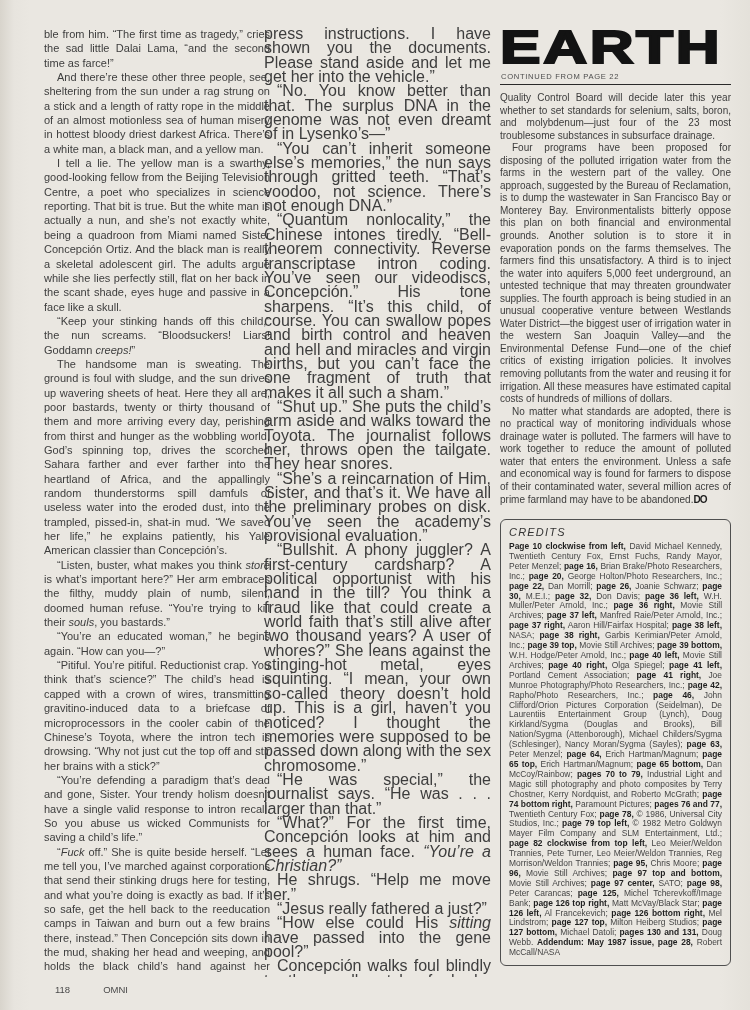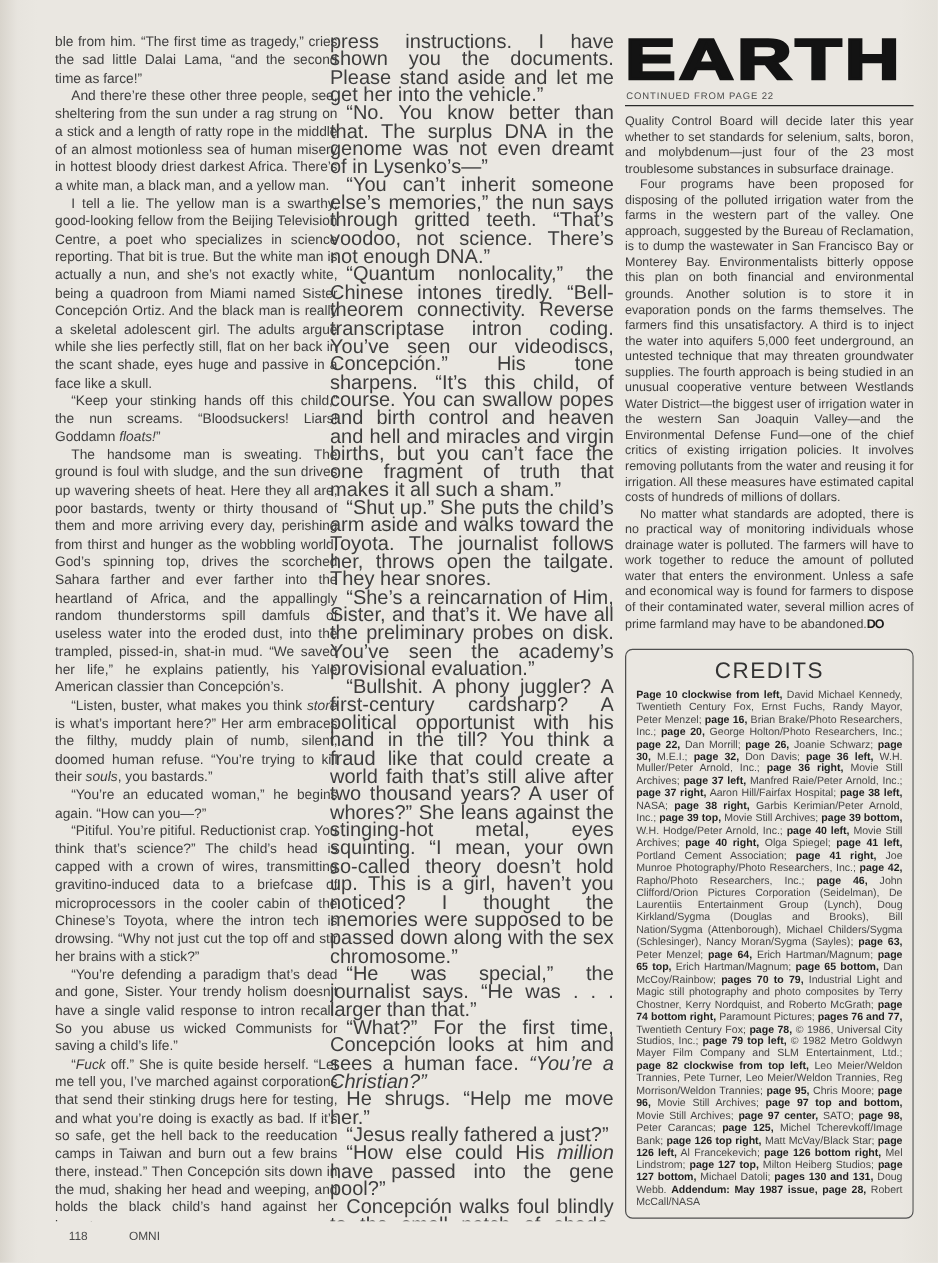--- a/index.html
+++ b/index.html
@@ -40,43 +40,43 @@
   .earth-body{font-size:10px;line-height:12.55px;text-align:justify;color:#3d3d3d;}
   .earth-body p{margin:0;text-indent:12px;}
   .earth-body p:first-child{text-indent:0;}
   .earth-body b{letter-spacing:-0.8px;color:#1c1c1c;}
   .credits-box{
     margin-top:13px;
     border:1.6px solid #4f4f4f;border-radius:6px;
     padding:6px 8px 7px 8px;
   }
   .credits-title{
-    text-align:center;font-size:18px;letter-spacing:1.2px;
-    color:#333;margin-bottom:4px;
+    text-align:left;font-size:11px;letter-spacing:1.2px;
+    color:#333;margin-bottom:4px;font-style:italic;
   }
   .credits-text{
     font-size:8.45px;line-height:9.9px;text-align:justify;color:#454545;
   }
   .credits-text b{color:#1f1f1f;}
   .footer{
     position:absolute;left:55px;bottom:15px;
     font-size:9.5px;color:#4a4a4a;display:flex;gap:33px;align-items:flex-end;
   }
   i{font-style:italic;}
 </style>
 </head>
 <body>
 
 <div class="page">
 
   <div class="col col1">
       <p>ble from him. “The first time as tragedy,” cries the sad little Dalai Lama, “and the second time as farce!”</p>
       <p>And there’re these other three people, see, sheltering from the sun under a rag strung on a stick and a length of ratty rope in the middle of an almost motionless sea of human misery in hottest bloody driest darkest Africa. There’s a white man, a black man, and a yellow man.</p>
       <p>I tell a lie. The yellow man is a swarthy, good-looking fellow from the Beijing Television Centre, a poet who specializes in science reporting. That bit is true. But the white man is actually a nun, and she’s not exactly white, being a quadroon from Miami named Sister Concepción Ortiz. And the black man is really a skeletal adolescent girl. The adults argue while she lies perfectly still, flat on her back in the scant shade, eyes huge and passive in a face like a skull.</p>
-      <p>“Keep your stinking hands off this child,” the nun screams. “Bloodsuckers! Liars! Goddamn <i>floats!</i>”</p>
+      <p>“Keep your stinking hands off this child,” the nun screams. “Bloodsuckers! Liars! Goddamn <i>creeps!</i>”</p>
       <p>The handsome man is sweating. The ground is foul with sludge, and the sun drives up wavering sheets of heat. Here they all are, poor bastards, twenty or thirty thousand of them and more arriving every day, perishing from thirst and hunger as the wobbling world, God’s spinning top, drives the scorched Sahara farther and ever farther into the heartland of Africa, and the appallingly random thunderstorms spill damfuls of useless water into the eroded dust, into the trampled, pissed-in, shat-in mud. “We saved her life,” he explains patiently, his Yale American classier than Concepción’s.</p>
       <p>“Listen, buster, what makes you think <i>store</i> is what’s important here?” Her arm embraces the filthy, muddy plain of numb, silent, doomed human refuse. “You’re trying to kill their <i>souls</i>, you bastards.”</p>
       <p>“You’re an educated woman,” he begins again. “How can you—?”</p>
       <p>“Pitiful. You’re pitiful. Reductionist crap. You think that’s science?” The child’s head is capped with a crown of wires, transmitting gravitino-induced data to a briefcase of microprocessors in the cooler cabin of the Chinese’s Toyota, where the intron tech is drowsing. “Why not just cut the top off and stir her brains with a stick?”</p>
       <p>“You’re defending a paradigm that’s dead and gone, Sister. Your trendy holism doesn’t have a single valid response to intron recall. So you abuse us wicked Communists for saving a child’s life.”</p>
       <p>“<i>Fuck</i> off.” She is quite beside herself. “Let me tell you, I’ve marched against corporations that send their stinking drugs here for testing, and what you’re doing is exactly as bad. If it’s so safe, get the hell back to the reeducation camps in Taiwan and burn out a few brains there, instead.” Then Concepción sits down in the mud, shaking her head and weeping, and holds the black child’s hand against her breast.</p>
     </div>
 
   <div class="col col2">
     <div>
@@ -84,21 +84,21 @@
         <p>“No. You know better than that. The surplus DNA in the genome was not even dreamt of in Lysenko’s—”</p>
         <p>“You can’t inherit someone else’s memories,” the nun says through gritted teeth. “That’s voodoo, not science. There’s not enough DNA.”</p>
         <p>“Quantum nonlocality,” the Chinese intones tiredly. “Bell-theorem connectivity. Reverse transcriptase intron coding. You’ve seen our videodiscs, Concepción.” His tone sharpens. “It’s this child, of course. You can swallow popes and birth control and heaven and hell and miracles and virgin births, but you can’t face the one fragment of truth that makes it all such a sham.”</p>
         <p>“Shut up.” She puts the child’s arm aside and walks toward the Toyota. The journalist follows her, throws open the tailgate. They hear snores.</p>
         <p>“She’s a reincarnation of Him, Sister, and that’s it. We have all the preliminary probes on disk. You’ve seen the academy’s provisional evaluation.”</p>
         <p>“Bullshit. A phony juggler? A first-century cardsharp? A political opportunist with his hand in the till? You think a fraud like that could create a world faith that’s still alive after two thousand years? A user of whores?” She leans against the stinging-hot metal, eyes squinting. “I mean, your own so-called theory doesn’t hold up. This is a girl, haven’t you noticed? I thought the memories were supposed to be passed down along with the sex chromosome.”</p>
         <p>“He was special,” the journalist says. “He was . . . larger than that.”</p>
         <p>“What?” For the first time, Concepción looks at him and sees a human face. <i>“You’re a Christian?”</i></p>
         <p>He shrugs. “Help me move her.”</p>
         <p>“Jesus really fathered a just?”</p>
-        <p>“How else could His <i>million</i> have passed into the gene pool?”</p>
+        <p>“How else could His <i>sitting</i> have passed into the gene pool?”</p>
         <p>Concepción walks foul blindly to the small patch of shade. The girl is sitting forward, regarding her. The crown of electronic sensors has been brushed into the mud. The child’s gaze is alert, penetrating, and something more. It takes the nun a moment to identify that terrible glee.</p>
         <p>“You are both wrong,” Jesus tells them, and rises to Her feet, floats and bobs above the foul mud like a feather of light. “You are both right. Come, follow Me.”</p>
         <p>The journalist utters a loud cry and runs for his portapak.</p>
         <p>Concepción’s heart clutches. She stumbles, one arm outstretched, mud sucking at her shoes, and rises then, pops free from the embrace of the ruined earth to scamper, like a besotted apostle on the wind-whipped surface of an ancient lake, in her Savior’s unmarked train.</p>
       </div>
 
   </div>
 
   <div class="col col3">
     <div class="earth-logo">EARTH</div>

